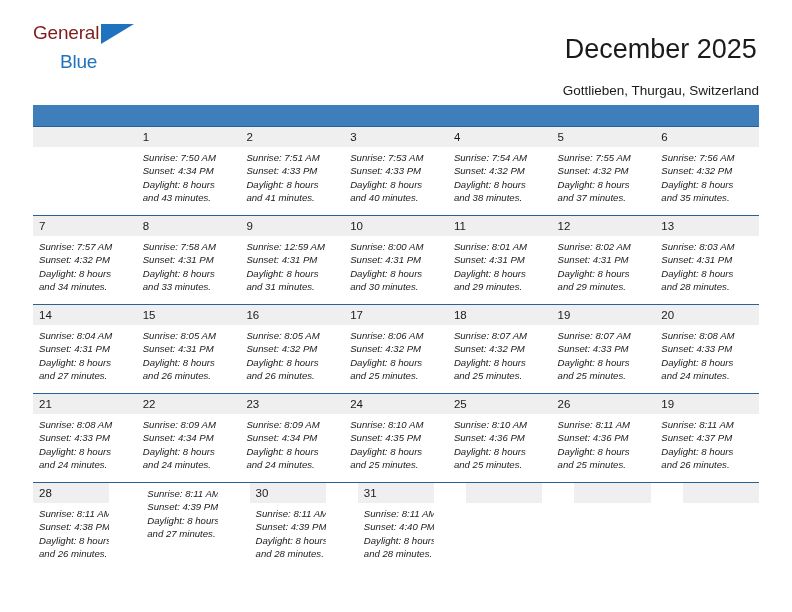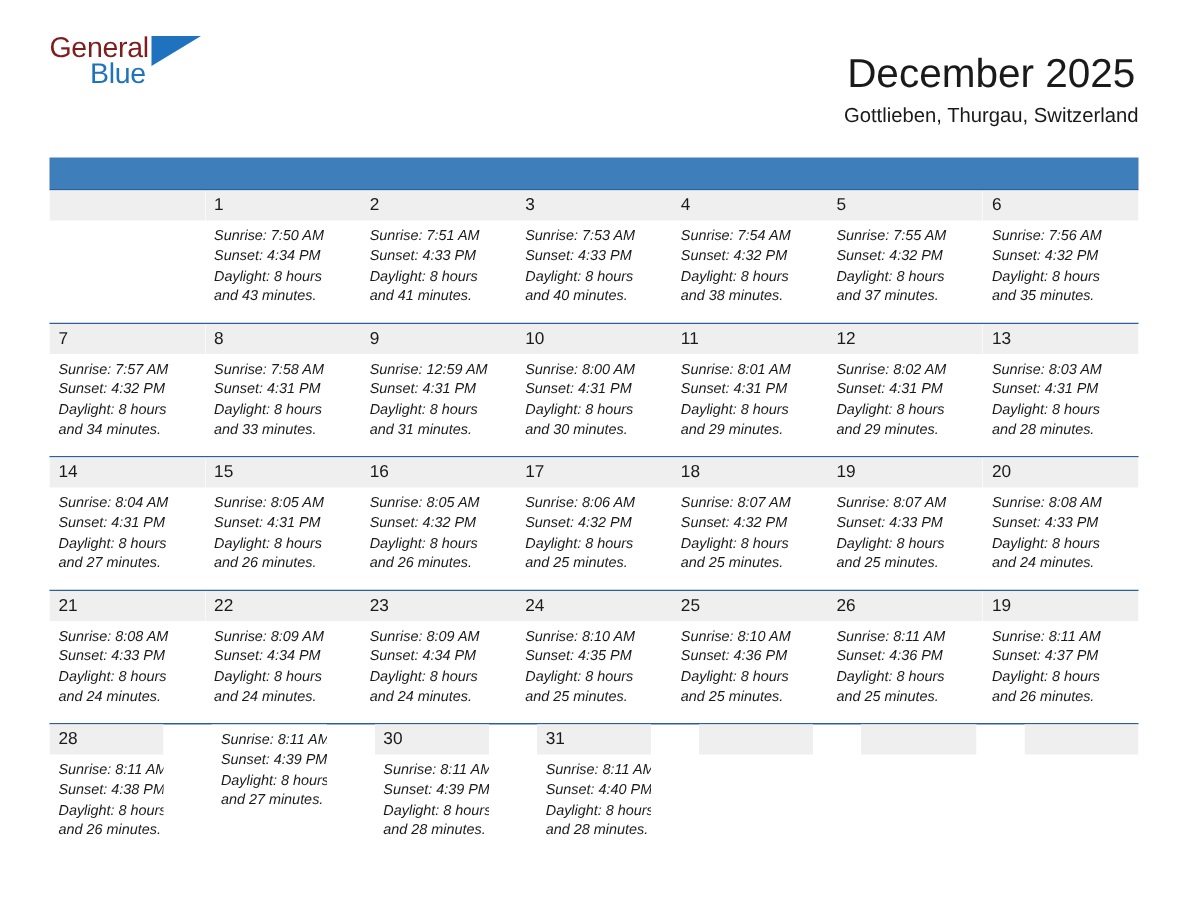--- a/index.html
+++ b/index.html
@@ -43,21 +43,21 @@
     left: 0;
     top: 0;
     font-size: 19px;
     letter-spacing: -0.2px;
     color: #7f1d1d;
     font-family: "Liberation Sans", sans-serif;
   }
   .brand-blue {
     position: absolute;
     left: 27px;
-    top: 17px;
+    top: 29px;
     font-size: 19px;
     letter-spacing: -0.2px;
     color: #1f72bd;
     font-family: "Liberation Sans", sans-serif;
   }
   .brand-flag {
     position: absolute;
     left: 68px;
     top: 2px;
     width: 0;
@@ -77,21 +77,21 @@
     font-weight: normal;
     color: #1a1a1a;
     line-height: 32px;
     letter-spacing: 0px;
   }
   .cal-subtitle {
     font-size: 13.5px;
     font-weight: normal;
     color: #1a1a1a;
     line-height: 19px;
-    margin-top: 2px;
+    margin-top: 16px;
   }
 
   
   .calendar {
     position: absolute;
     left: 33px;
     top: 105px;
     width: 726px;
   }
 

